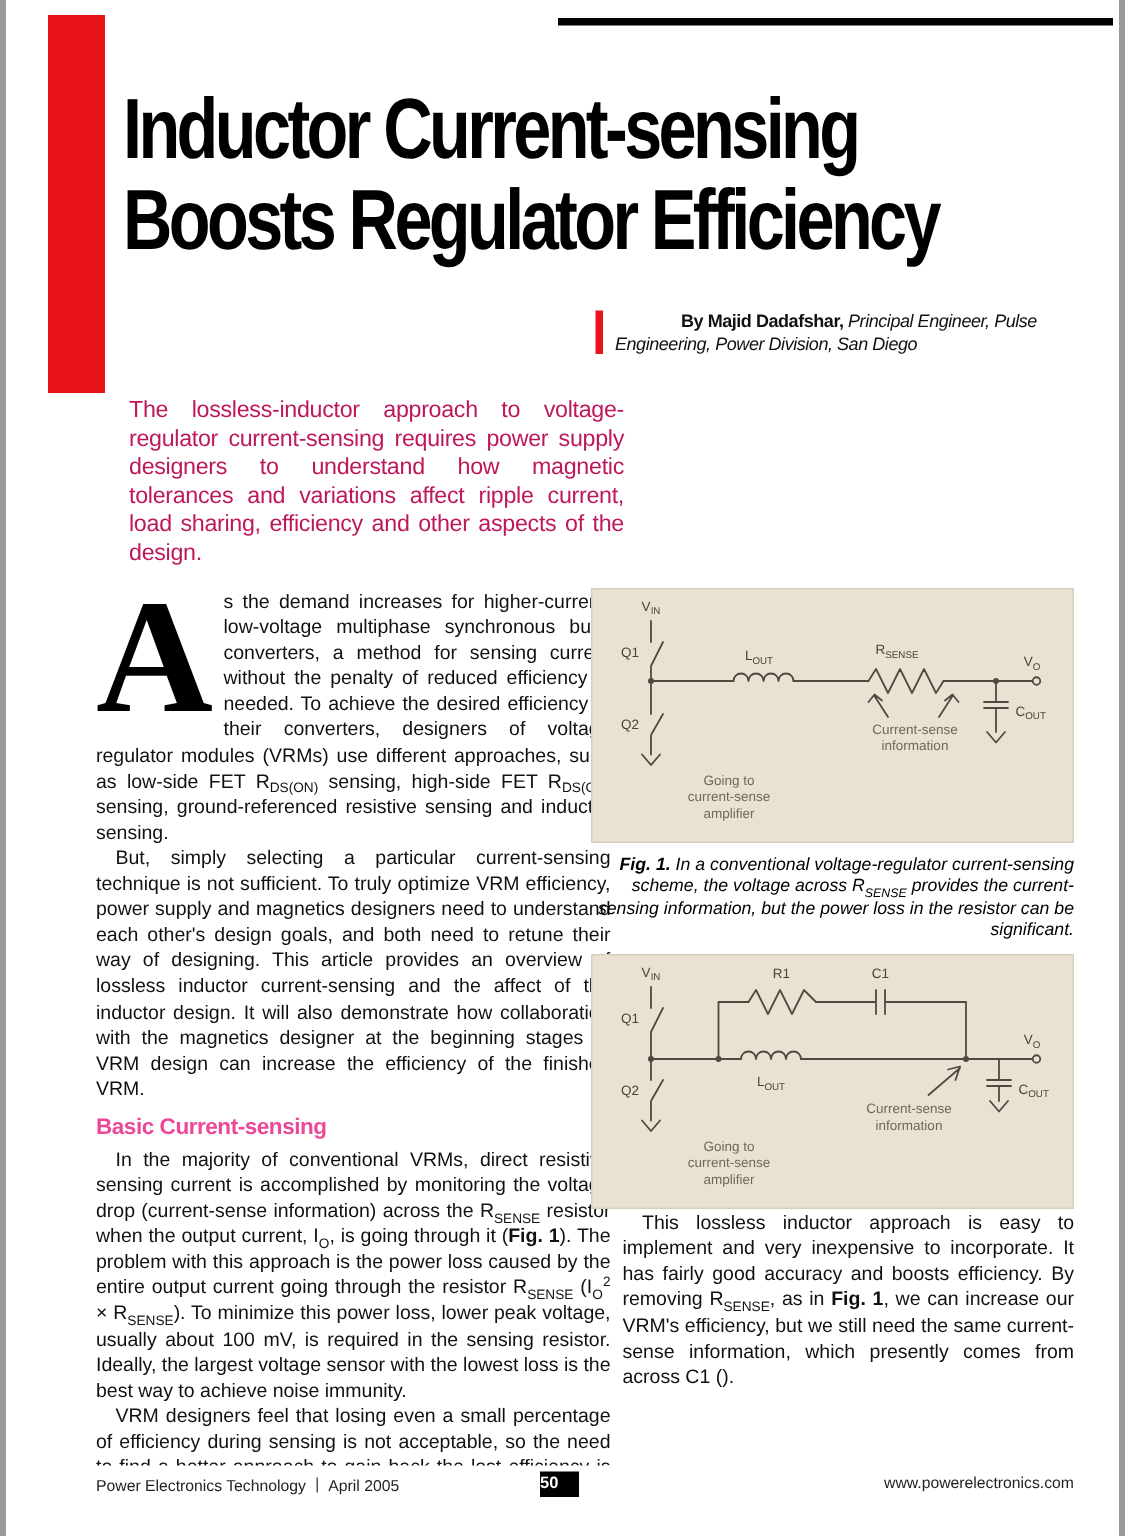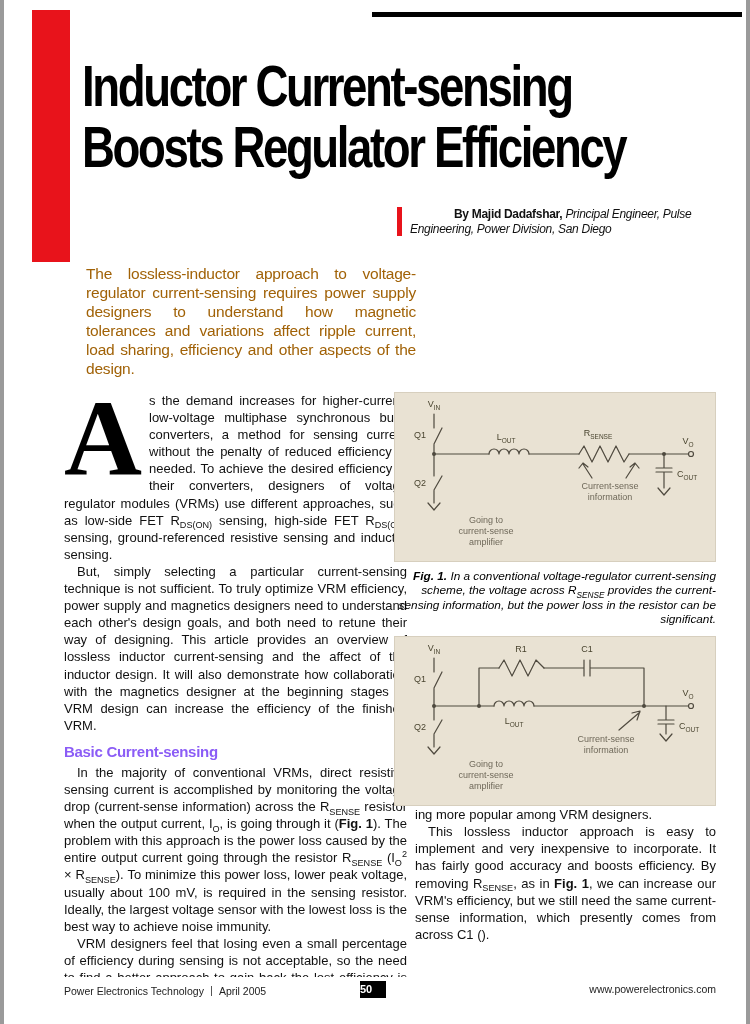--- a/index.html
+++ b/index.html
@@ -17,31 +17,31 @@
   .title .title-line{display:block;}
 
   
   .byline{position:absolute;left:393px;top:207px;width:330px;border-left:5px solid #e8131b;
           padding-left:8px;font-size:12px;line-height:14.5px;letter-spacing:-0.3px;}
   .byline .author{font-weight:bold;padding-left:44px;}
   .byline .creds{font-style:italic;}
 
   
   .intro{position:absolute;left:82px;top:264px;width:330px;margin:0;
-         font-size:15.5px;line-height:19px;letter-spacing:-0.2px;text-align:justify;color:#a16207;}
+         font-size:15.5px;line-height:19px;letter-spacing:-0.2px;text-align:justify;color:#be185d;}
 
   
   .col-left{position:absolute;left:60px;top:392px;width:343px;height:585px;overflow:hidden;
             font-size:13px;line-height:17.1px;text-align:justify;}
   .col-right{position:absolute;left:390px;top:392px;width:322px;height:585px;overflow:hidden;}
   .col-left p,.col-right p{margin:0;}
   .col-left p.indent,.col-right p.indent{text-indent:13px;}
   .dropcap{float:left;font-family:"Liberation Serif",serif;font-weight:bold;color:#000;
            font-size:108px;line-height:88px;margin:3px 7px 0 0;}
-  .section-head{font-size:15px;line-height:18px;font-weight:bold;color:#8b5cf6;
+  .section-head{font-size:15px;line-height:18px;font-weight:bold;color:#ec4899;
                 margin:9px 0 3px 0;letter-spacing:-0.3px;}
   sub,sup{line-height:0;font-size:70%;margin-top:45px;}
 
   
   .figure{display:block;}
   .figbg{fill:#e9e2d3;stroke:#d7cfbe;stroke-width:1;}
   .wire{stroke:#4f4a3f;stroke-width:1.2;fill:none;stroke-linecap:round;stroke-linejoin:round;}
   .nodedot{fill:#4f4a3f;}
   .lbl{font-family:"Liberation Sans",sans-serif;font-size:9px;fill:#49442f;}
   .glbl{font-family:"Liberation Sans",sans-serif;font-size:9px;fill:#6f695a;}
@@ -135,21 +135,20 @@
       <text class="lbl" x="120" y="88" text-anchor="middle"><tspan>L</tspan><tspan dy="2.5" font-size="6.5">OUT</tspan></text>
       <text class="lbl" x="294" y="60" text-anchor="middle"><tspan>V</tspan><tspan dy="2.5" font-size="6.5">O</tspan></text>
       <text class="lbl" x="285" y="93"><tspan>C</tspan><tspan dy="2.5" font-size="6.5">OUT</tspan></text>
       <text class="glbl" x="212" y="106" text-anchor="middle">Current-sense</text>
       <text class="glbl" x="212" y="117" text-anchor="middle">information</text>
       <text class="glbl" x="92" y="131" text-anchor="middle">Going to</text>
       <text class="glbl" x="92" y="142" text-anchor="middle">current-sense</text>
       <text class="glbl" x="92" y="153" text-anchor="middle">amplifier</text>
     </svg>
 
-    <p class="bodytext">ing more popular among VRM designers.</p>
     <p class="bodytext indent">This lossless inductor approach is easy to implement and very inexpensive to incorporate. It has fairly good accuracy and boosts efficiency. By removing R<sub>SENSE</sub>, as in <b>Fig. 1</b>, we can increase our VRM's efficiency, but we still need the same current-sense information, which presently comes from across C1 ().</p>
   </div>
 
   <div class="footer">
     <div class="footer-left">
       <span>Power Electronics Technology</span><span class="sep"></span><span>April 2005</span>
     </div>
     <div class="page-badge">50</div>
     <div class="footer-right">www.powerelectronics.com</div>
   </div>

